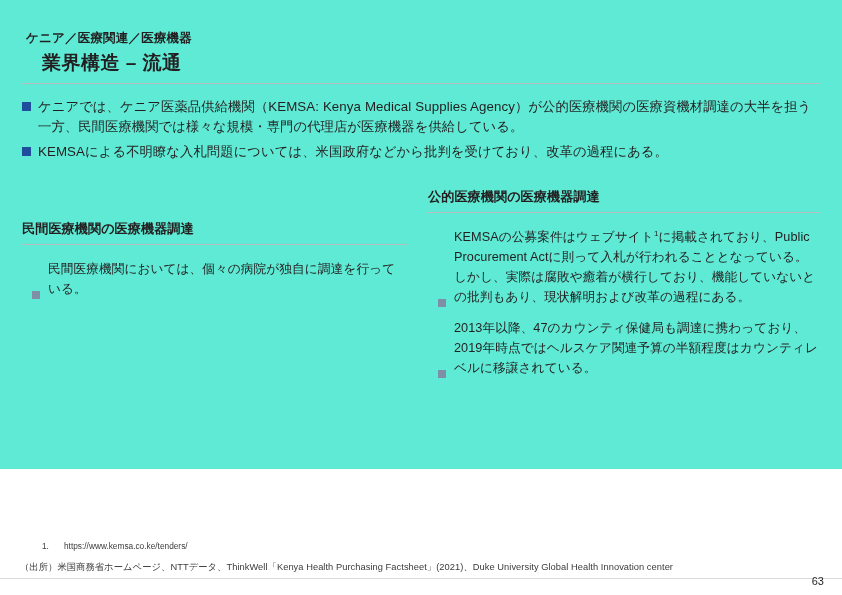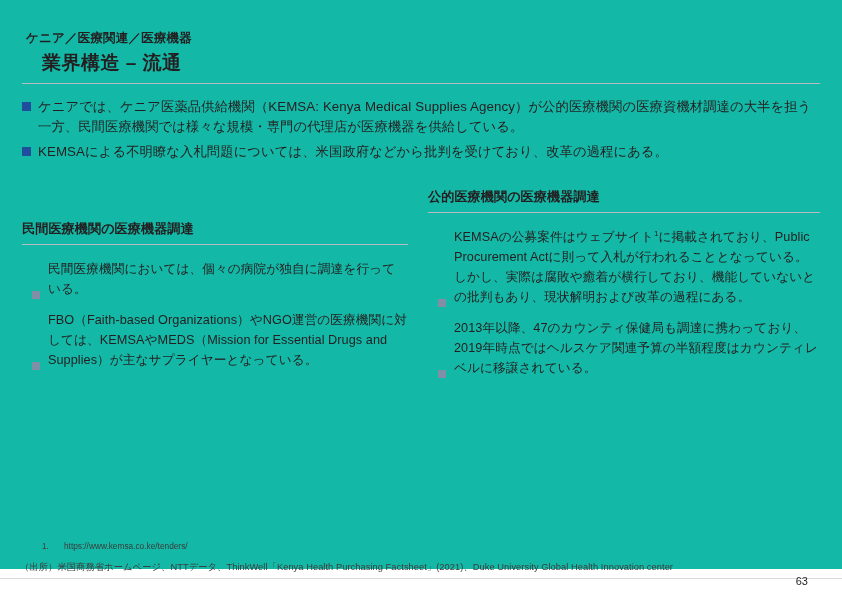--- a/index.html
+++ b/index.html
@@ -12,22 +12,22 @@
     background: #ffffff;
     font-family: "Liberation Sans", sans-serif;
     color: #231f20;
     position: relative;
     overflow: hidden;
   }
   .slide {
     position: absolute;
     left: 0; top: 0;
     width: 842px;
-    height: 569px;
-    background: #14b8a6;
+    height: 469px;
+    background: #5eead4;
   }
   .breadcrumb {
     position: absolute;
     left: 26px;
     top: 30px;
     font-size: 12.5px;
     font-weight: bold;
     color: #231f20;
     letter-spacing: 0.2px;
   }
@@ -148,21 +148,21 @@
   .bottom-rule {
     position: absolute;
     left: 0;
     top: 578px;
     width: 842px;
     height: 1px;
     background: #d9dbdd;
   }
   .page-number {
     position: absolute;
-    right: 34px;
+    right: 18px;
     top: 575px;
     font-size: 11px;
     color: #231f20;
   }
 </style>
 </head>
 <body>
 
 <div class="slide">
 
@@ -181,24 +181,20 @@
     </div>
   </div>
 
   <div class="col col-left">
     <div class="col-head">民間医療機関の医療機器調達</div>
     <div class="col-rule"></div>
     <div class="col-body">
       <div class="sub-row">
         <span class="sub-marker"></span>
         <span class="sub-text">民間医療機関においては、個々の病院が独自に調達を行っている。</span>
-      </div>
-      <div class="sub-row">
-        <span class="sub-marker"></span>
-        <span class="sub-text"> FBO（Faith-based Organizations）やNGO運営の医療機関に対しては、KEMSAやMEDS（Mission for Essential Drugs and Supplies）が主なサプライヤーとなっている。</span>
       </div>
     </div>
   </div>
 
   <div class="col col-right">
     <div class="col-head">公的医療機関の医療機器調達</div>
     <div class="col-rule"></div>
     <div class="col-body">
       <div class="sub-row">
         <span class="sub-marker"></span>

